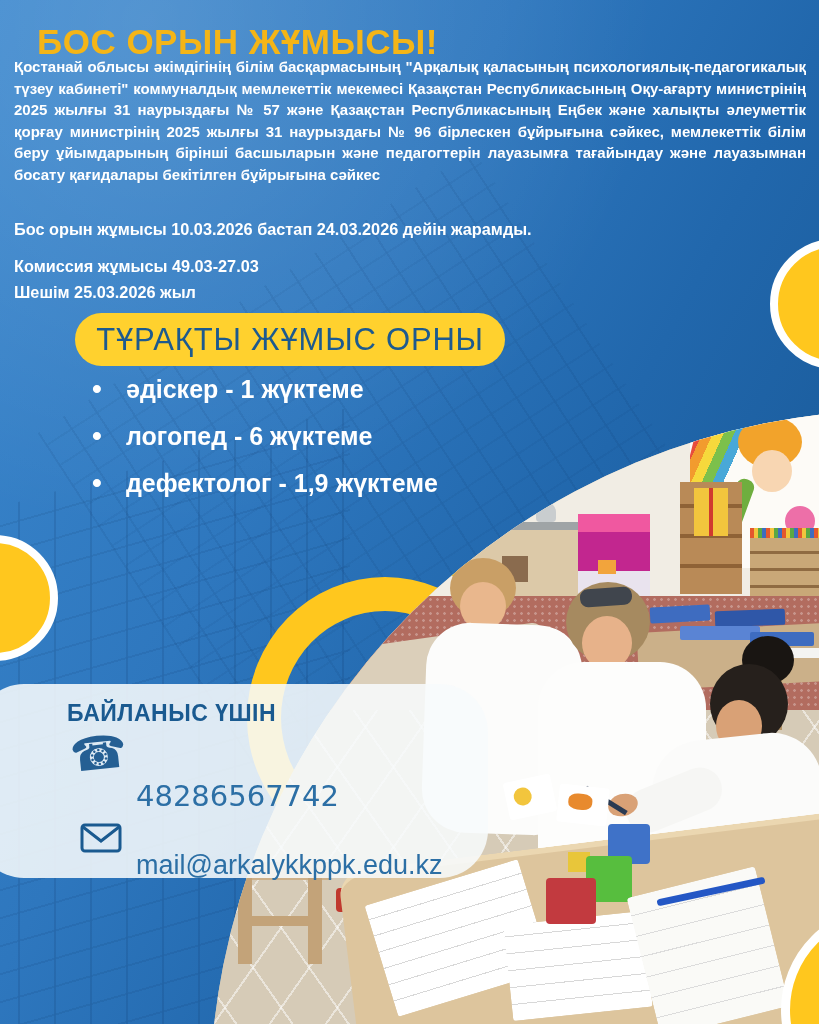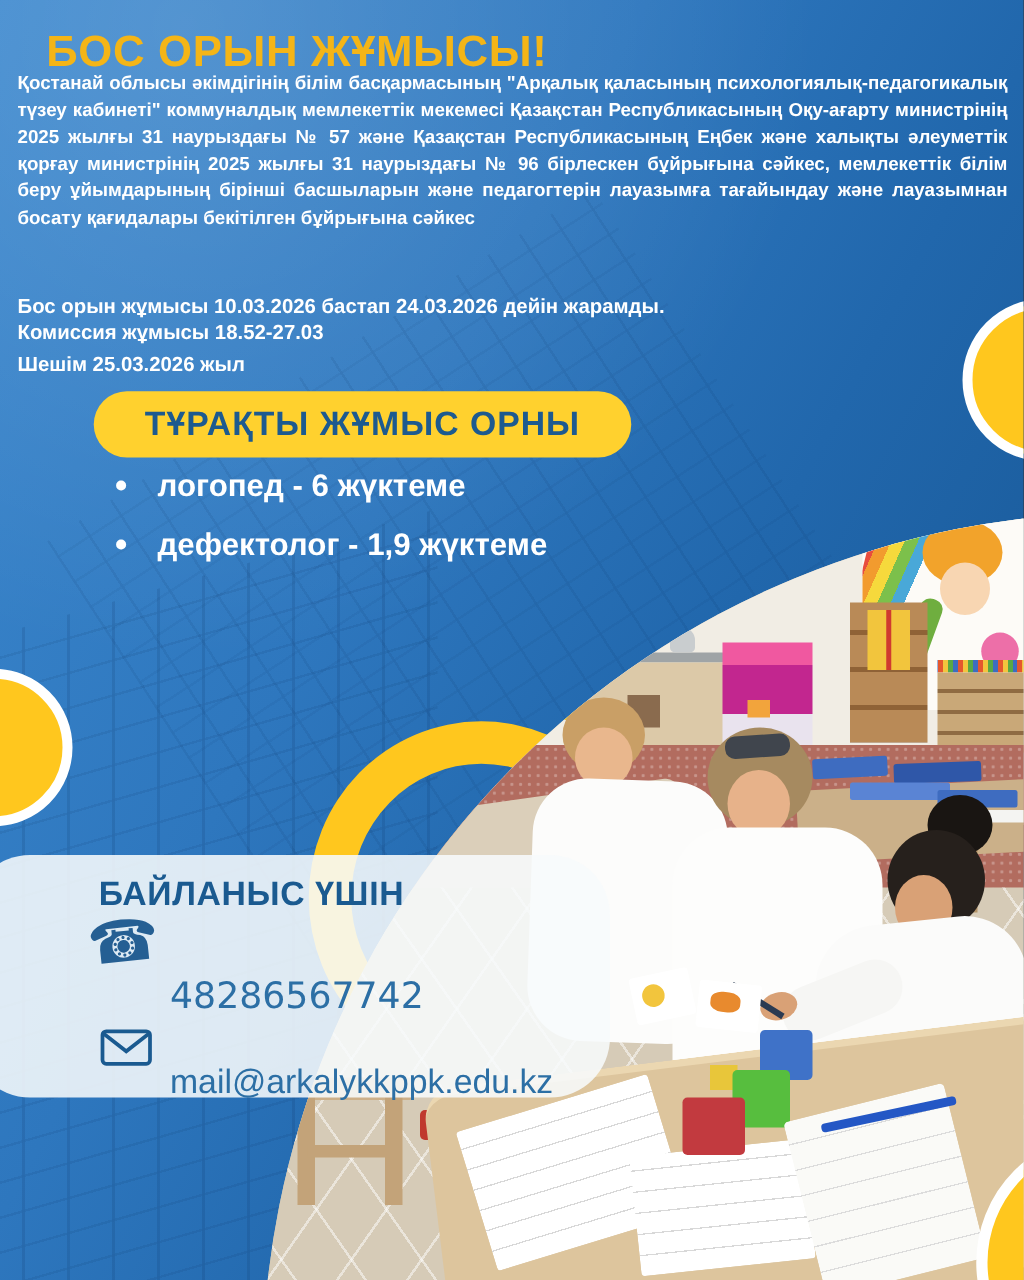--- a/index.html
+++ b/index.html
@@ -15,24 +15,24 @@
     background:repeating-linear-gradient(90deg,rgba(8,38,82,.8) 0 2px,transparent 2px 36px),
                repeating-linear-gradient(0deg,rgba(8,38,82,.55) 0 2px,transparent 2px 28px);}
   .wm2{left:170px;top:240px;width:520px;height:640px;transform:rotate(-33deg);opacity:.10;
     background:repeating-linear-gradient(90deg,rgba(8,38,82,.8) 0 2px,transparent 2px 30px),
                repeating-linear-gradient(0deg,rgba(8,38,82,.55) 0 2px,transparent 2px 24px);}
   
   .title{left:37px;top:22px;font-size:35px;font-weight:800;letter-spacing:.5px;color:#F4B517;z-index:6;text-align:center;}
   .intro{left:14px;top:56px;width:792px;font-size:15px;line-height:1.44;font-weight:700;color:#FFFFFF;
     text-align:justify;z-index:6;}
   .dline{left:14px;width:792px;font-size:16.3px;font-weight:700;color:#FFFFFF;z-index:6;}
-  .dl1{top:236px;} .dl2{top:257px;} .dl3{top:283px;}
+  .dl1{top:220px;} .dl2{top:257px;} .dl3{top:283px;}
   .badge{left:75px;top:313px;width:430px;height:53px;background:#FFD12E;border-radius:30px;
     display:flex;align-items:center;justify-content:center;z-index:6;}
-  .badge span{font-size:27px;font-weight:700;letter-spacing:.8px;color:#1D5A8F;}
+  .badge span{font-size:31px;font-weight:400;letter-spacing:.8px;color:#1D5A8F;}
   .vlist{left:92px;top:366px;margin:0;padding:0;list-style:none;z-index:6;position:absolute;}
   .vlist li{position:relative;padding-left:34px;height:47px;display:flex;align-items:center;
     font-size:25px;font-weight:700;color:#FFFFFF;}
   .vlist li::before{content:"•";position:absolute;left:0;top:50%;transform:translateY(-54%);font-size:28px;}
   
   .circ{position:absolute;border-radius:50%;box-sizing:border-box;background:#FFC71E;}
   .circ-tr{left:770px;top:239px;width:130px;height:130px;border:8px solid #fff;z-index:4;}
   .circ-l{left:-68px;top:535px;width:126px;height:126px;border:8px solid #fff;z-index:4;}
   .circ-br{left:781px;top:906px;width:208px;height:208px;border:9px solid #fff;z-index:9;}
   .crescent{left:247px;top:577px;width:276px;height:282px;background:transparent;
@@ -116,47 +116,48 @@
     background-image:repeating-linear-gradient(0deg,transparent 0 20px,#DCDCDC 20px 21px);}
   .bluepen{left:446px;top:478px;width:110px;height:7px;background:#2457C5;border-radius:3px;transform:rotate(-12deg);}
   .stoolTop{left:22px;top:452px;width:100px;height:18px;background:#CDB089;border-radius:4px;}
   .stoolL1{left:28px;top:468px;width:14px;height:86px;background:#C3A379;}
   .stoolL2{left:98px;top:468px;width:14px;height:86px;background:#C3A379;}
   .stoolX{left:36px;top:506px;width:66px;height:10px;background:#C3A379;}
   .redtoy{left:126px;top:478px;width:20px;height:24px;background:#C0392E;border-radius:4px;}
   
   .card{left:-24px;top:684px;width:512px;height:194px;background:rgba(247,250,252,.88);
     border-radius:48px;z-index:8;}
-  .c-head{position:absolute;left:103px;top:16px;font-size:27px;font-weight:800;letter-spacing:.5px;color:#1A5A90;}
+  .c-head{position:absolute;left:91px;top:16px;font-size:23px;font-weight:800;letter-spacing:.5px;color:#1A5A90;}
   .c-phone-icon{position:absolute;left:94px;top:46px;font-size:46px;line-height:1;color:#255F93;transform:rotate(-6deg);}
   .c-p1{position:absolute;left:160px;top:55px;font-size:29px;color:#2C6FA5;font-family:"DejaVu Sans",sans-serif;}
   .c-p2{position:absolute;left:160px;top:95px;font-size:29px;color:#2C6FA5;font-family:"DejaVu Sans",sans-serif;}
   .c-mail-icon{position:absolute;left:104px;top:139px;}
   .c-email{position:absolute;left:160px;top:137px;font-size:27px;color:#2C6FA5;margin-top:29px;}
 </style>
 </head>
 <body>
 
 <div class="poster">
 
   <div class="wm wm1"></div>
   <div class="wm wm2"></div>
 
   <div class="abs title">БОС ОРЫН ЖҰМЫСЫ!</div>
 
   <div class="abs intro">Қостанай облысы әкімдігінің білім басқармасының "Арқалық қаласының психологиялық-педагогикалық түзеу кабинеті" коммуналдық мемлекеттік мекемесі Қазақстан Республикасының Оқу-ағарту министрінің 2025 жылғы 31 наурыздағы №  57 және Қазақстан Республикасының Еңбек және халықты әлеуметтік қорғау министрінің 2025 жылғы 31 наурыздағы №  96 бірлескен бұйрығына сәйкес, мемлекеттік білім беру ұйымдарының бірінші басшыларын және педагогтерін лауазымға тағайындау және лауазымнан босату қағидалары бекітілген бұйрығына сәйкес</div>
   <div class="abs dline dl1">Бос орын жұмысы 10.03.2026 бастап 24.03.2026 дейін жарамды.</div>
-  <div class="abs dline dl2">Комиссия жұмысы 18.52-27.03</div>
+  <div class="abs dline dl2">Комиссия жұмысы 49.03-27.03</div>
   <div class="abs dline dl3">Шешім 25.03.2026 жыл</div>
 
   <div class="abs badge">
     <span>ТҰРАҚТЫ ЖҰМЫС ОРНЫ</span>
   </div>
 
   <ul class="vlist">
+    <li>әдіскер - 1 жүктеме</li>
     <li>логопед - 6 жүктеме</li>
     <li>дефектолог - 1,9 жүктеме</li>
   </ul>
 
   <div class="circ circ-tr"></div>
   <div class="circ circ-l"></div>
   <div class="circ crescent"></div>
 
   <div class="abs photo">
     <div class="s wall"></div>

